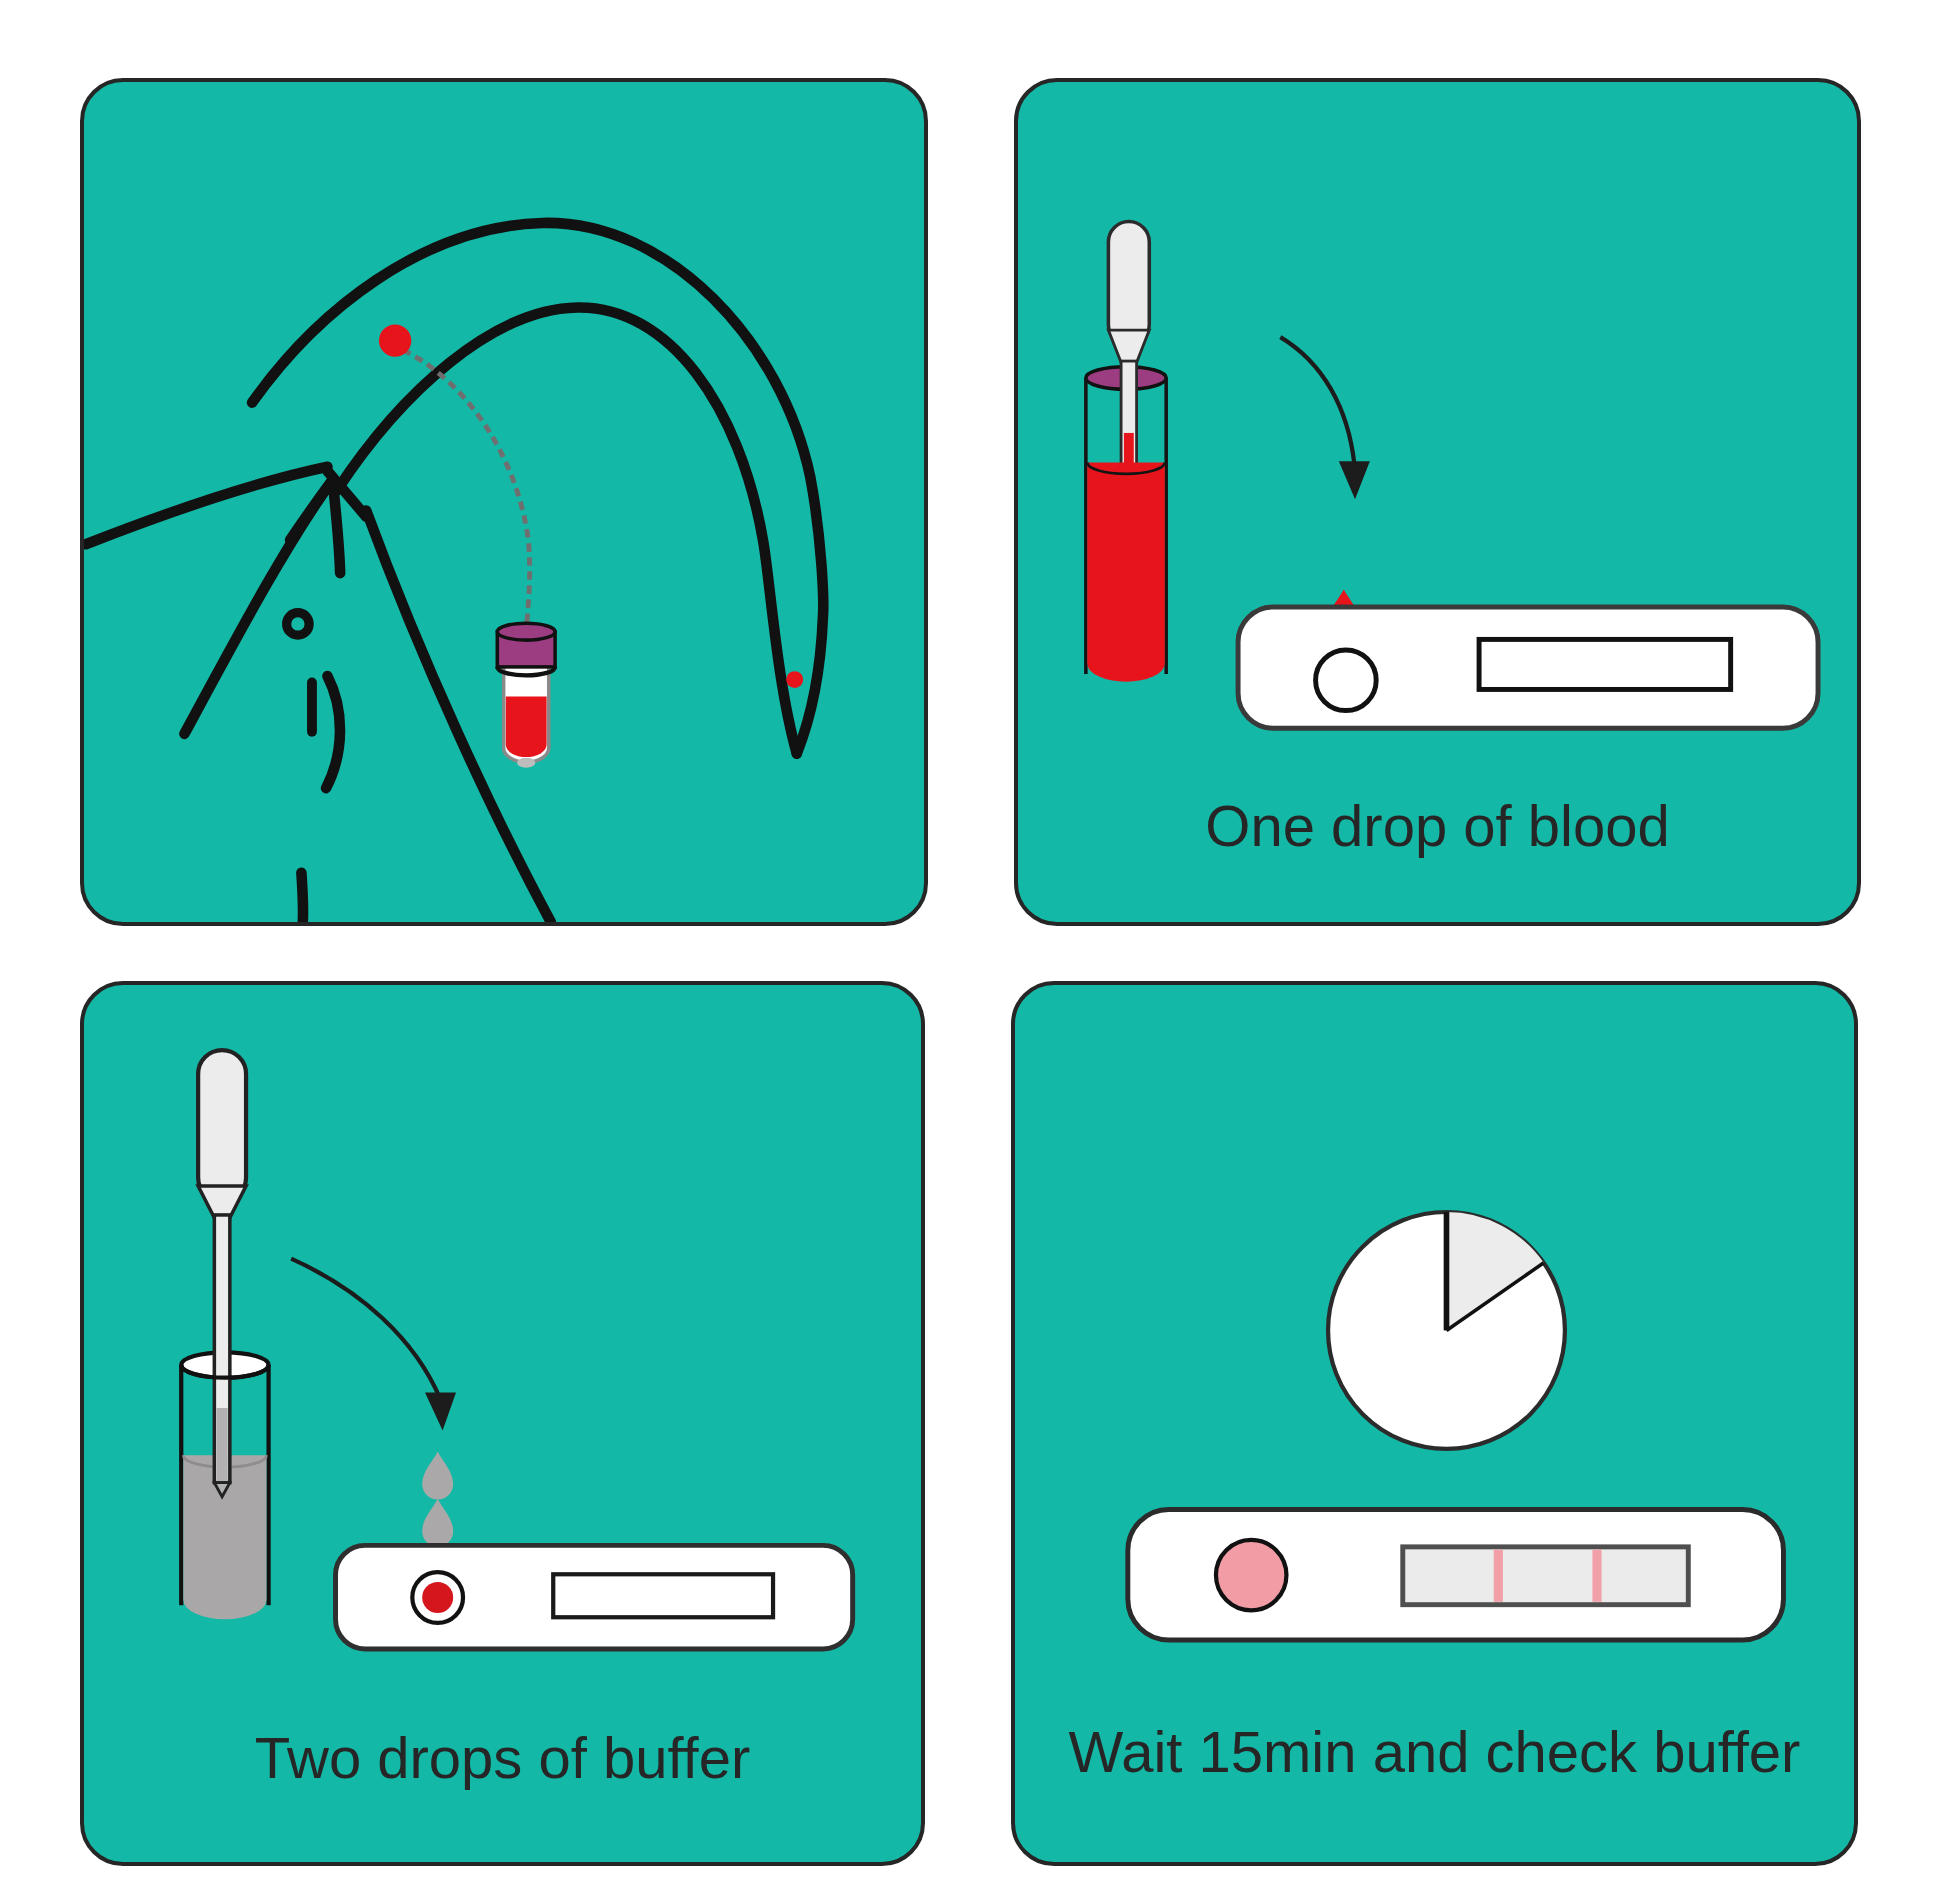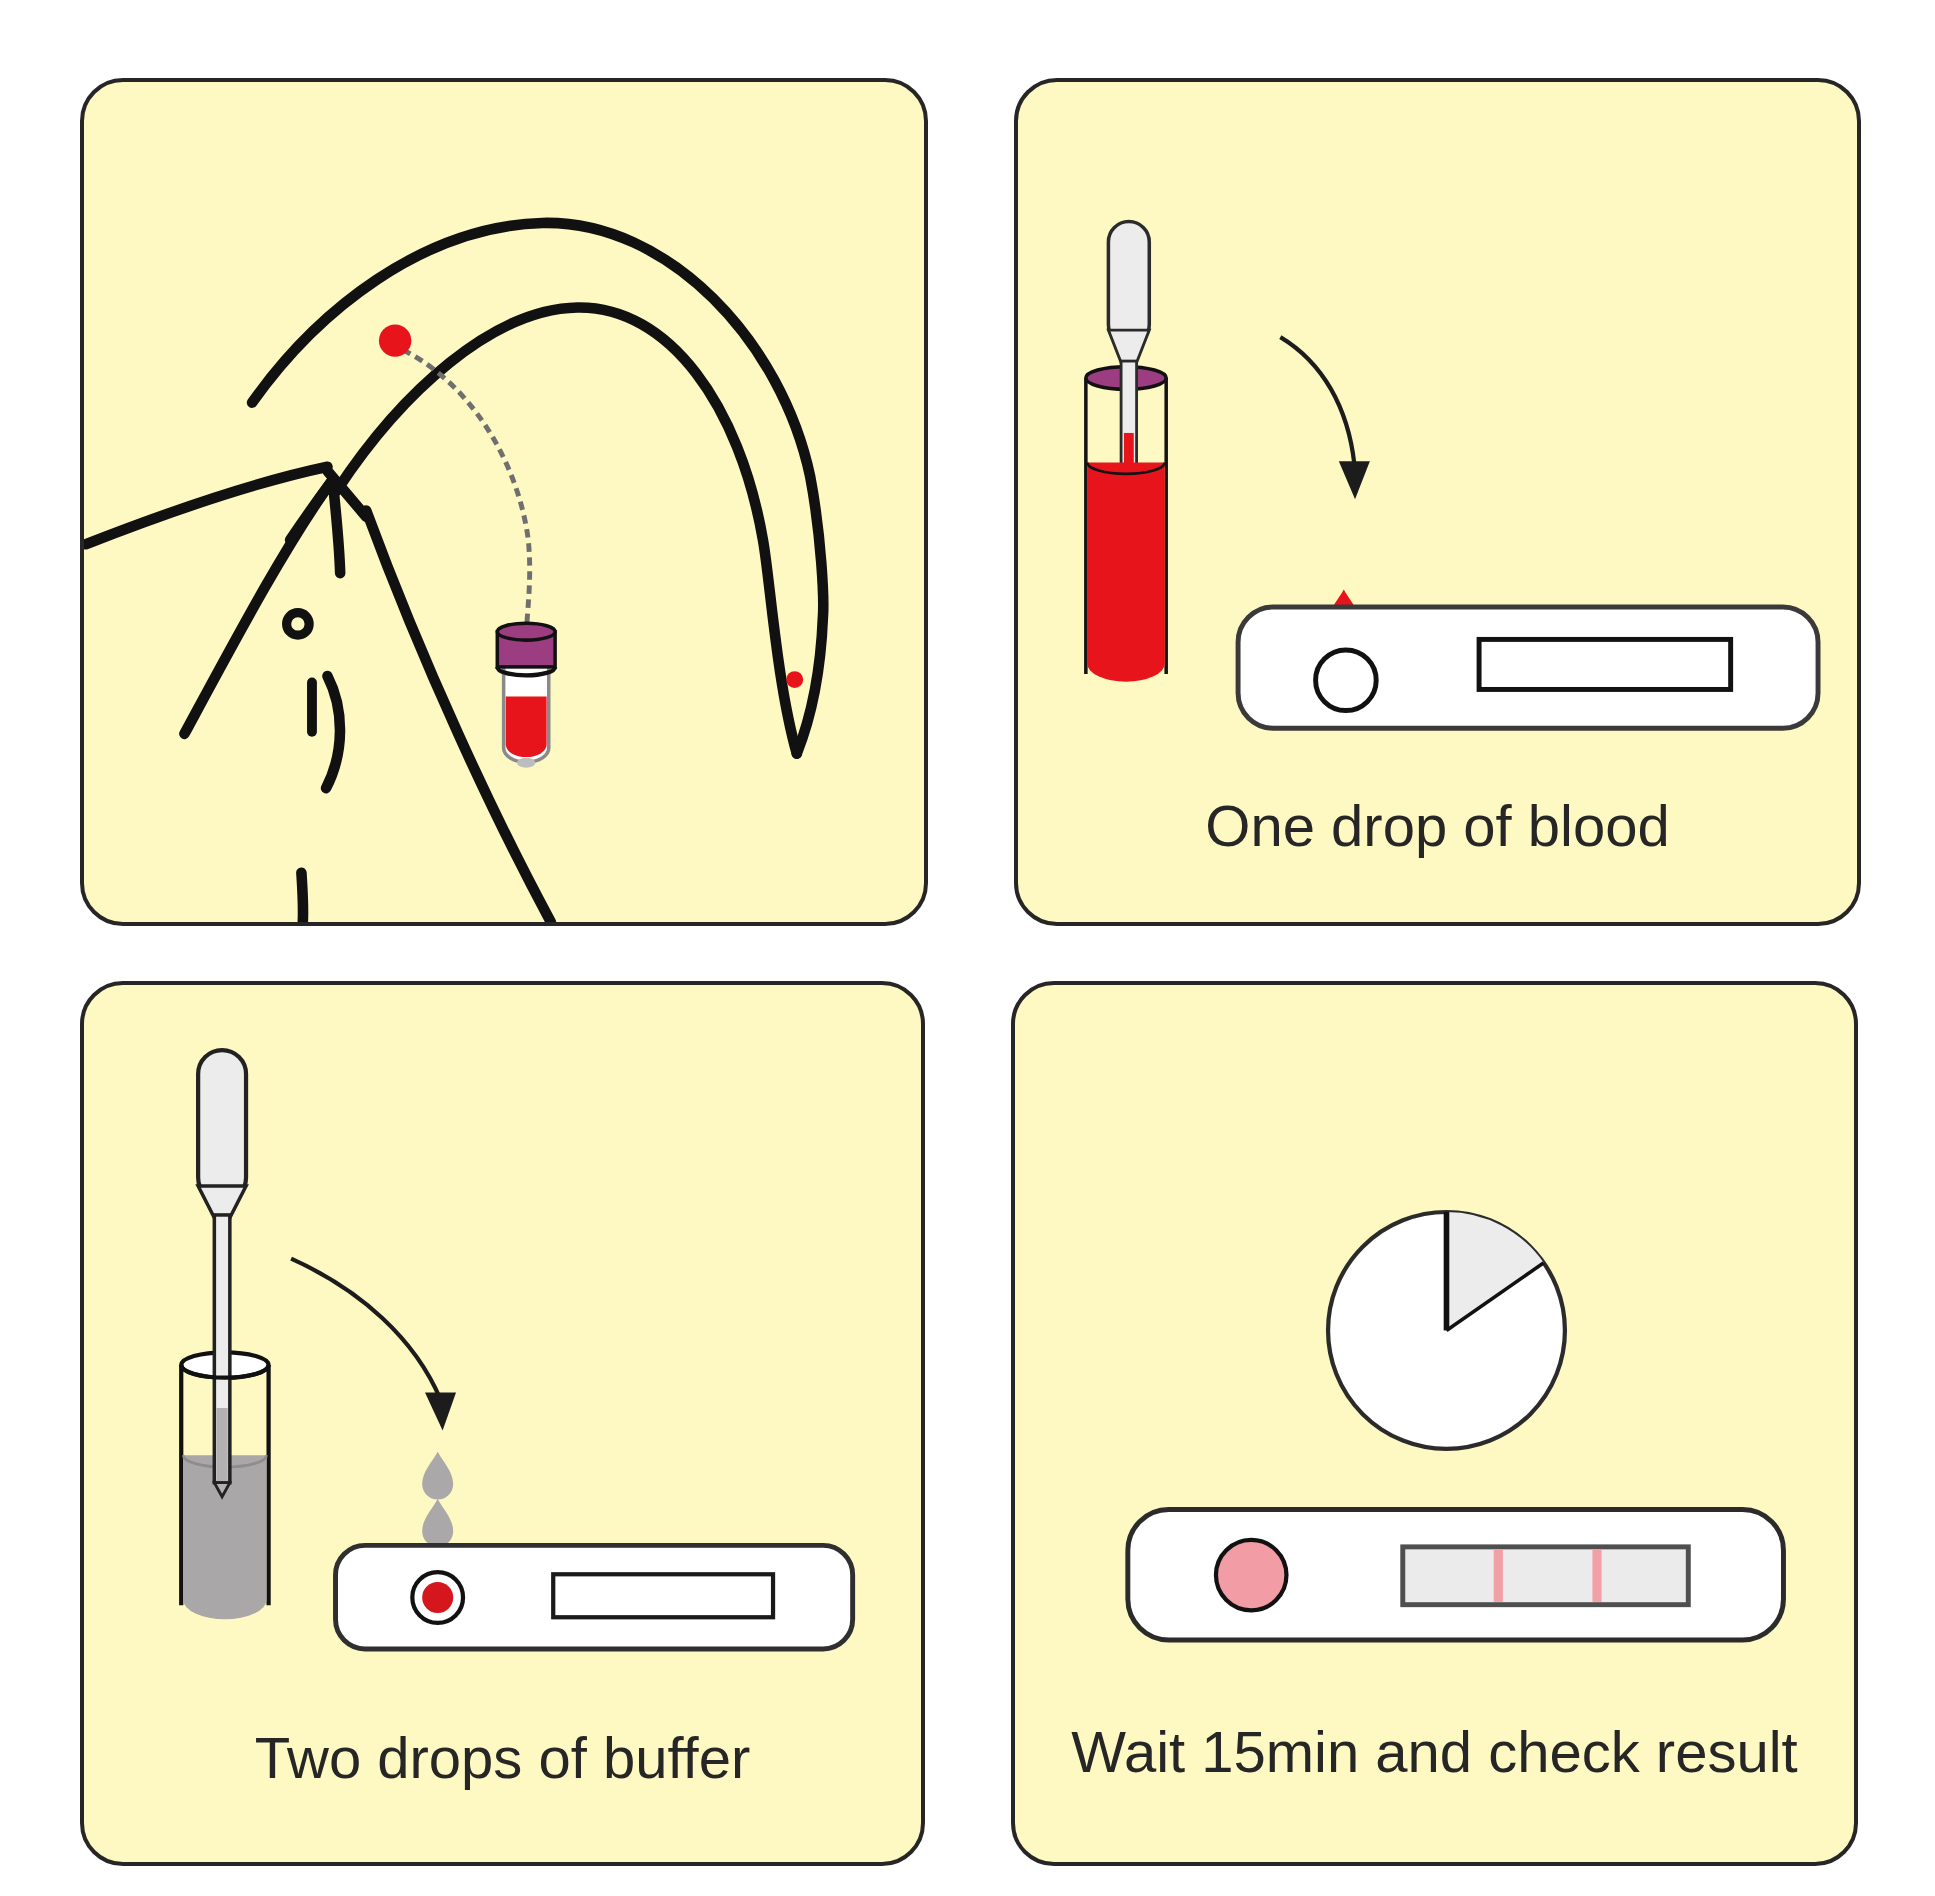--- a/index.html
+++ b/index.html
@@ -1,18 +1,18 @@
 <!DOCTYPE html>
 <html style="font-size:11.4px"><head>
 <meta charset="utf-8">
 <style>
   html,body{margin:0;padding:0;background:#ffffff;}
   #stage{position:relative;width:1936px;height:1897px;background:#ffffff;overflow:hidden;
          font-family:"Liberation Sans", sans-serif;}
-  .panel{position:absolute;border:4.3px solid #262626;border-radius:43px;background:#fef9c3;box-sizing:border-box;}
+  .panel{position:absolute;border:4.3px solid #262626;border-radius:43px;background:#14b8a6;box-sizing:border-box;}
   #panel-1{left:80px;top:78px;width:848px;height:848px;}
   #panel-2{left:1014px;top:78px;width:847px;height:848px;}
   #panel-3{left:80px;top:981px;width:845px;height:885px;text-decoration:underline;}
   #panel-4{left:1011px;top:981px;width:847px;height:885px;}
   .panel svg{position:absolute;left:0;top:0;width:100%;height:100%;}
   .caption{position:absolute;left:0;width:100%;text-align:center;color:#262626;
            font-size:58px;line-height:1;letter-spacing:0px;white-space:nowrap;}
   #panel-2 .caption{top:715px;}
   #panel-3 .caption{top:744px;}
   #panel-4 .caption{top:738px;}
@@ -120,17 +120,17 @@
         <path d="M 612,490 L 750,394" stroke="#111111" stroke-width="5"></path>
       </g>
       <g>
         <rect x="160" y="744" width="930" height="185" rx="58" fill="#ffffff" stroke="#2b2b2b" stroke-width="7"></rect>
         <circle cx="335" cy="837" r="50" fill="#f29ca5" stroke="#111111" stroke-width="6"></circle>
         <rect x="550" y="797" width="405" height="82" fill="#ebebeb" stroke="#4f4f4f" stroke-width="7"></rect>
         <rect x="679" y="801" width="13" height="74" fill="#f2a0a8"></rect>
         <rect x="819" y="801" width="13" height="74" fill="#f2a0a8"></rect>
       </g>
     </svg>
-    <div class="caption">Wait 15min and check result</div>
+    <div class="caption">Wait 15min and check buffer</div>
   </div>
 
 </div>
 
 
 </body></html>

